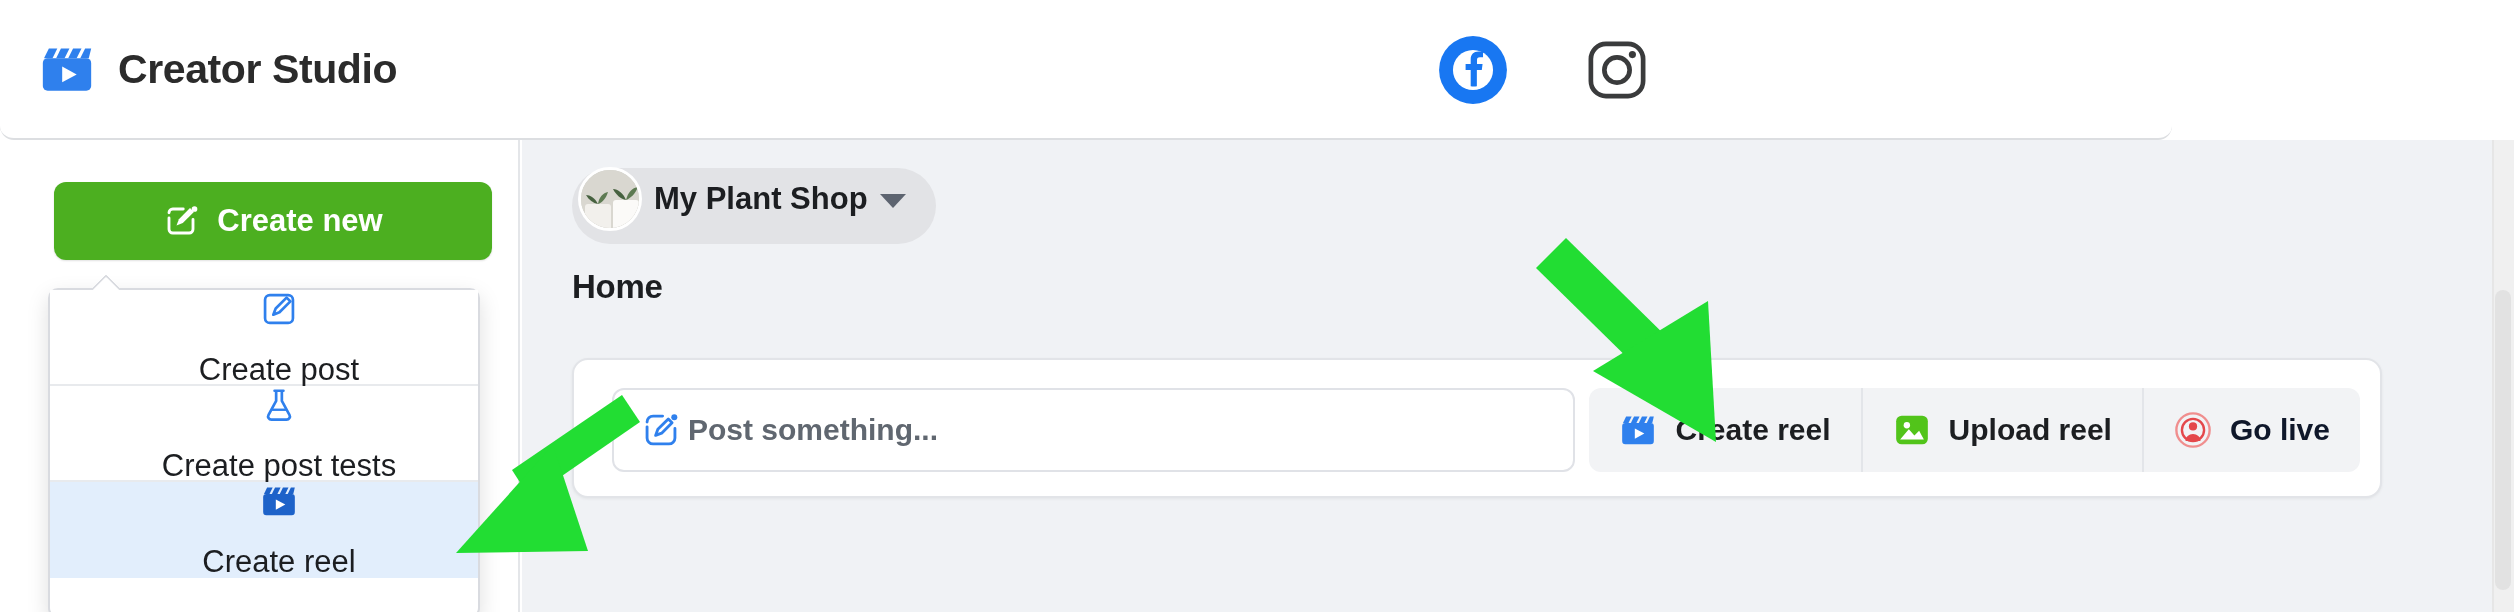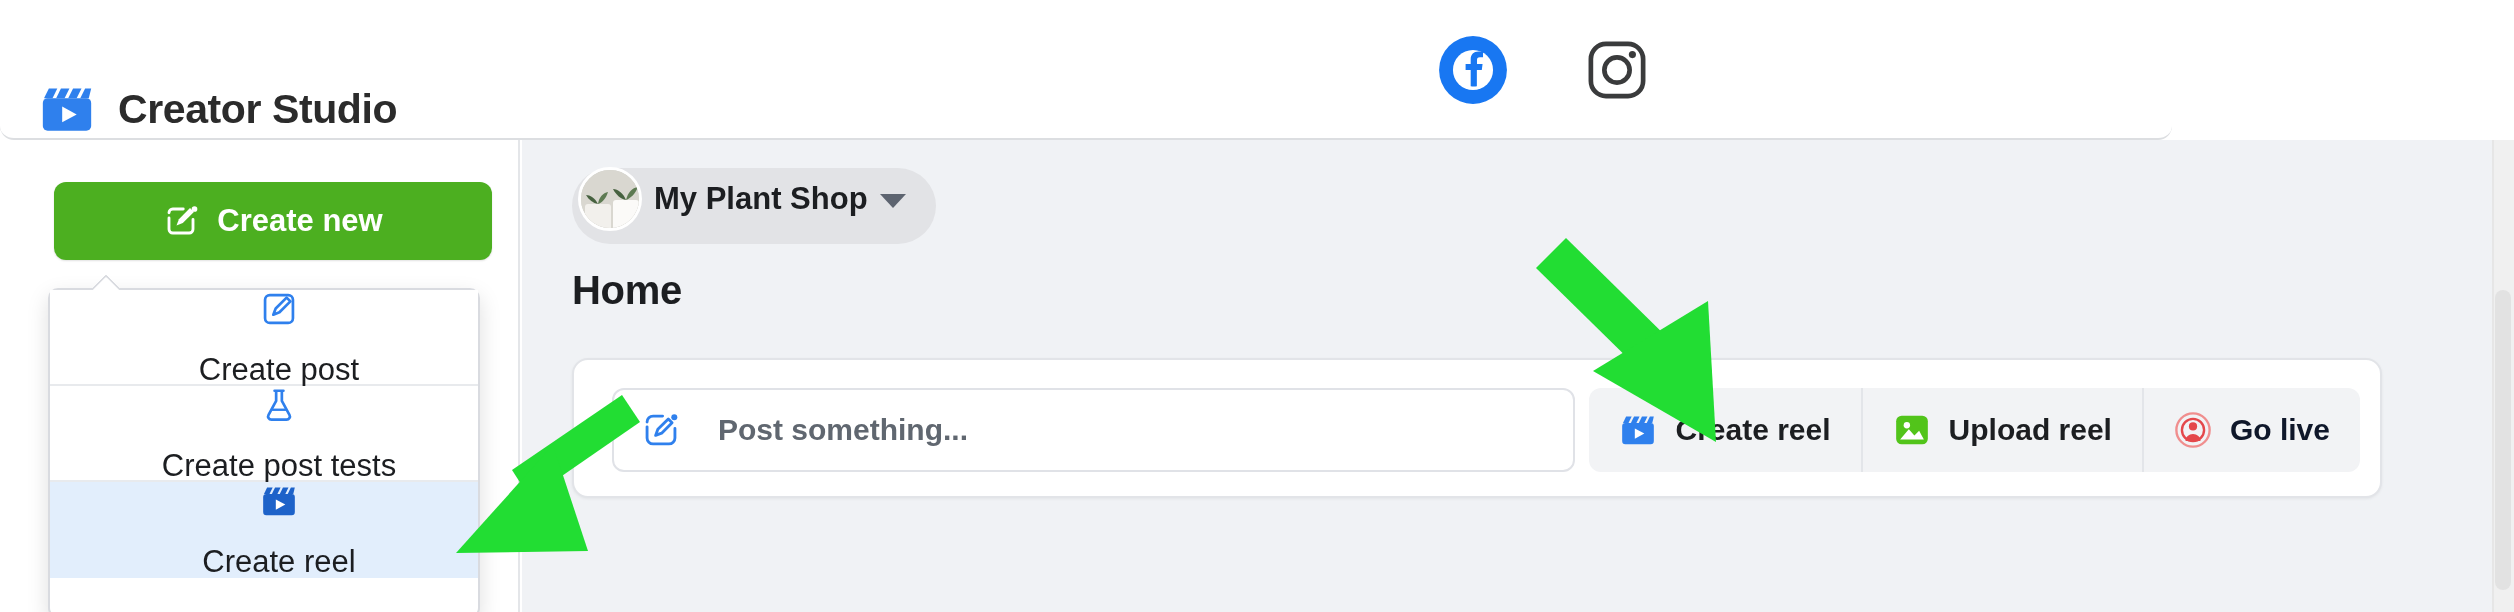--- a/index.html
+++ b/index.html
@@ -23,21 +23,21 @@
 
   
   .topbar {
     position: absolute;
     left: 0; top: 0;
     width: 2172px;
     height: 140px;
     background: #ffffff;
     border-bottom: 2px solid #dcdee1;
     display: flex;
-    align-items: flex-end;
+    align-items: center;
     border-radius: 14px;
   }
 
   .brand {
     display: flex;
     align-items: center;
     margin-left: 38px;
     gap: 22px;
   }
 
@@ -206,21 +206,21 @@
     border-right: 13px solid transparent;
     border-top: 14px solid #5d6470;
     flex: none;
     margin-top: 4px;
   }
 
   .page-heading {
     position: absolute;
     left: 50px;
     top: 128px;
-    font-size: 40px;
+    font-size: 33px;
     font-weight: bold;
     color: #1c1e21;
     letter-spacing: -0.3px;
     text-align: center;
   }
 
   .composer-card {
     position: absolute;
     left: 50px;
     top: 218px;
@@ -244,21 +244,21 @@
 
   .post-input {
     flex: 1;
     height: 84px;
     background: #ffffff;
     border: 2px solid #e0e2e7;
     border-radius: 12px;
     display: flex;
     align-items: center;
     padding-left: 28px;
-    gap: 38px;
+    gap: 8px;
     cursor: text;
     min-width: 0;
   }
   .post-input svg { display: block; flex: none; }
 
   .post-placeholder {
     font-size: 30px;
     font-weight: bold;
     color: #606770;
     white-space: nowrap;

